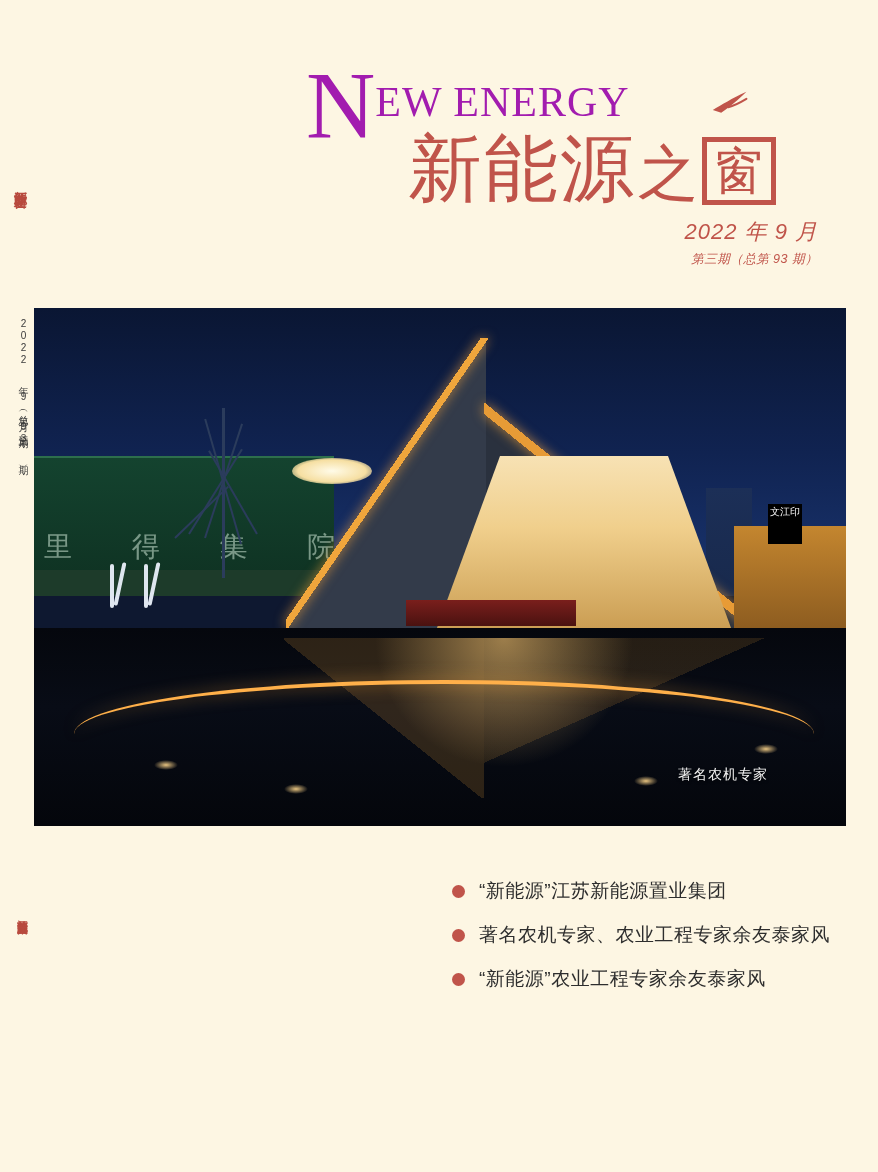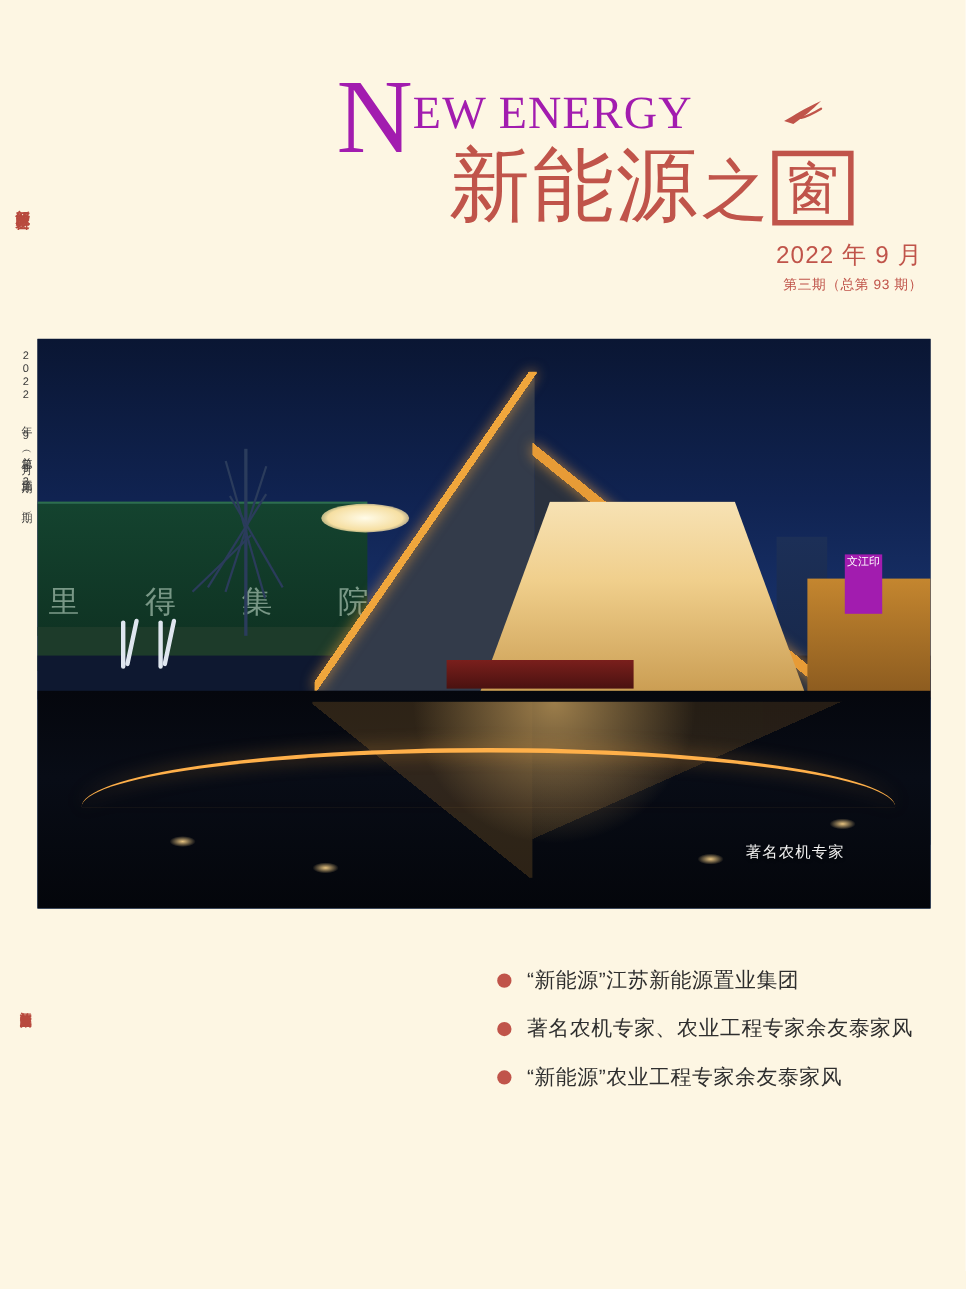--- a/index.html
+++ b/index.html
@@ -135,23 +135,24 @@
   }
   .bird {
     position: absolute;
     left: 410px;
     top: 38px;
     width: 42px;
     height: 30px;
   }
   .issue-line {
     position: absolute;
-    right: 11px;
+    right: 32px;
     top: 168px;
     text-align: right;
+    font-style: italic;
   }
   .issue-date {
     color: #c0544a;
     font-size: 22px;
     letter-spacing: 1px;
     line-height: 1.3;
   }
   .issue-no {
     color: #c0544a;
     font-size: 12.5px;
@@ -376,22 +377,22 @@
     color: #f2f2f2;
     font-size: 14px;
     letter-spacing: 1px;
     text-shadow: 0 1px 3px rgba(0,0,0,0.8);
   }
   .signboard {
     position: absolute;
     right: 44px;
     top: 196px;
     width: 34px;
-    height: 54px;
-    background: #a21caf;
+    height: 40px;
+    background: #000000;
     color: #fff;
     font-size: 10px;
     line-height: 1.05;
     text-align: center;
     padding-top: 3px;
     box-sizing: border-box;
     letter-spacing: 0;
   }
 
   

